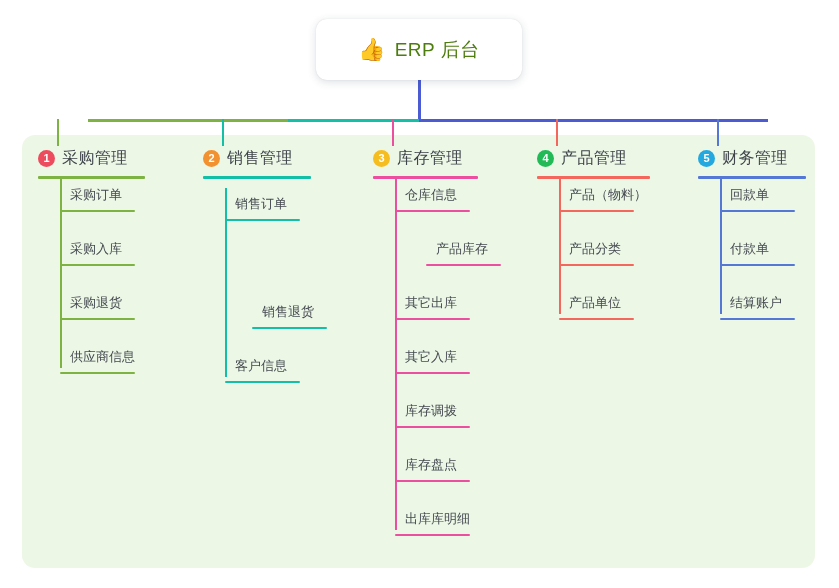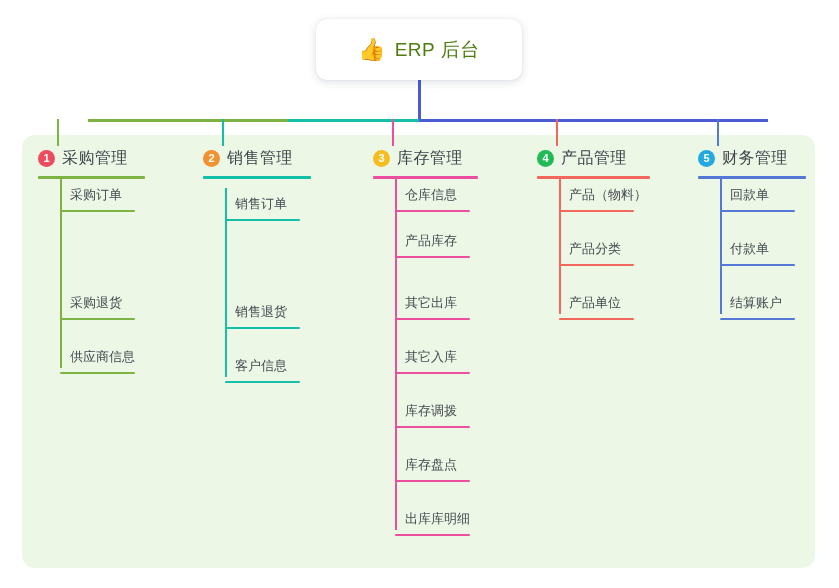--- a/index.html
+++ b/index.html
@@ -153,20 +153,24 @@
           <span class="badge" style="background: rgb(236, 76, 93);">1</span>
           <span class="col-title">采购管理</span>
         </div>
         <div class="head-rule" style="width: 107px; background: rgb(124, 179, 66);"></div>
         <div class="leaves" style="height: 258px;">
           <div class="spine" style="height: 189px; background: rgb(124, 179, 66);"></div>
           <div class="leaf" style="top: 6px;">
             <span class="leaf-text">采购订单</span>
             <div class="leaf-rule" style="background: rgb(124, 179, 66);"></div>
           </div>
+          <div class="leaf" style="top: 60px;">
+            <span class="leaf-text">采购入库</span>
+            <div class="leaf-rule" style="background: rgb(124, 179, 66);"></div>
+          </div>
           <div class="leaf" style="top: 114px;">
             <span class="leaf-text">采购退货</span>
             <div class="leaf-rule" style="background: rgb(124, 179, 66);"></div>
           </div>
           <div class="leaf" style="top: 168px;">
             <span class="leaf-text">供应商信息</span>
             <div class="leaf-rule" style="background: rgb(124, 179, 66);"></div>
           </div>
         </div>
       </div>
@@ -175,21 +179,21 @@
           <span class="badge" style="background: rgb(242, 145, 47);">2</span>
           <span class="col-title">销售管理</span>
         </div>
         <div class="head-rule" style="width: 108px; background: rgb(19, 191, 166);"></div>
         <div class="leaves" style="height: 258px; margin-top: 9px;">
           <div class="spine" style="height: 189px; background: rgb(19, 191, 166);"></div>
           <div class="leaf" style="top: 6px;">
             <span class="leaf-text">销售订单</span>
             <div class="leaf-rule" style="background: rgb(19, 191, 166);"></div>
           </div>
-          <div class="leaf" style="top: 114px;">
+          <div class="leaf" style="top: 114px; padding-left: 27px;">
             <span class="leaf-text">销售退货</span>
             <div class="leaf-rule" style="background: rgb(19, 191, 166);"></div>
           </div>
           <div class="leaf" style="top: 168px;">
             <span class="leaf-text">客户信息</span>
             <div class="leaf-rule" style="background: rgb(19, 191, 166);"></div>
           </div>
         </div>
       </div>
       <div class="column" style="left: 373px;">
@@ -197,21 +201,21 @@
           <span class="badge" style="background: rgb(245, 189, 31);">3</span>
           <span class="col-title">库存管理</span>
         </div>
         <div class="head-rule" style="width: 105px; background: rgb(236, 78, 160);"></div>
         <div class="leaves" style="height: 420px;">
           <div class="spine" style="height: 351px; background: rgb(236, 78, 160);"></div>
           <div class="leaf" style="top: 6px;">
             <span class="leaf-text">仓库信息</span>
             <div class="leaf-rule" style="background: rgb(236, 78, 160);"></div>
           </div>
-          <div class="leaf" style="top: 52px;">
+          <div class="leaf" style="top: 60px; padding-left: 31px;">
             <span class="leaf-text">产品库存</span>
             <div class="leaf-rule" style="background: rgb(236, 78, 160);"></div>
           </div>
           <div class="leaf" style="top: 168px;">
             <span class="leaf-text">其它入库</span>
             <div class="leaf-rule" style="background: rgb(236, 78, 160);"></div>
           </div>
           <div class="leaf" style="top: 114px;">
             <span class="leaf-text">其它出库</span>
             <div class="leaf-rule" style="background: rgb(236, 78, 160);"></div>

